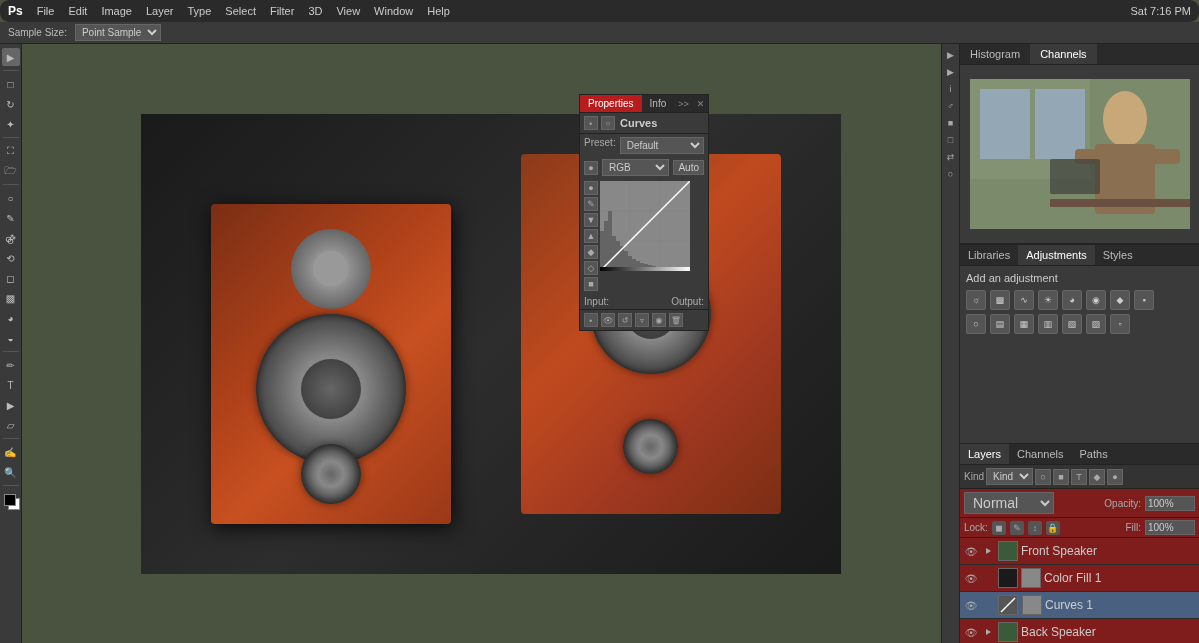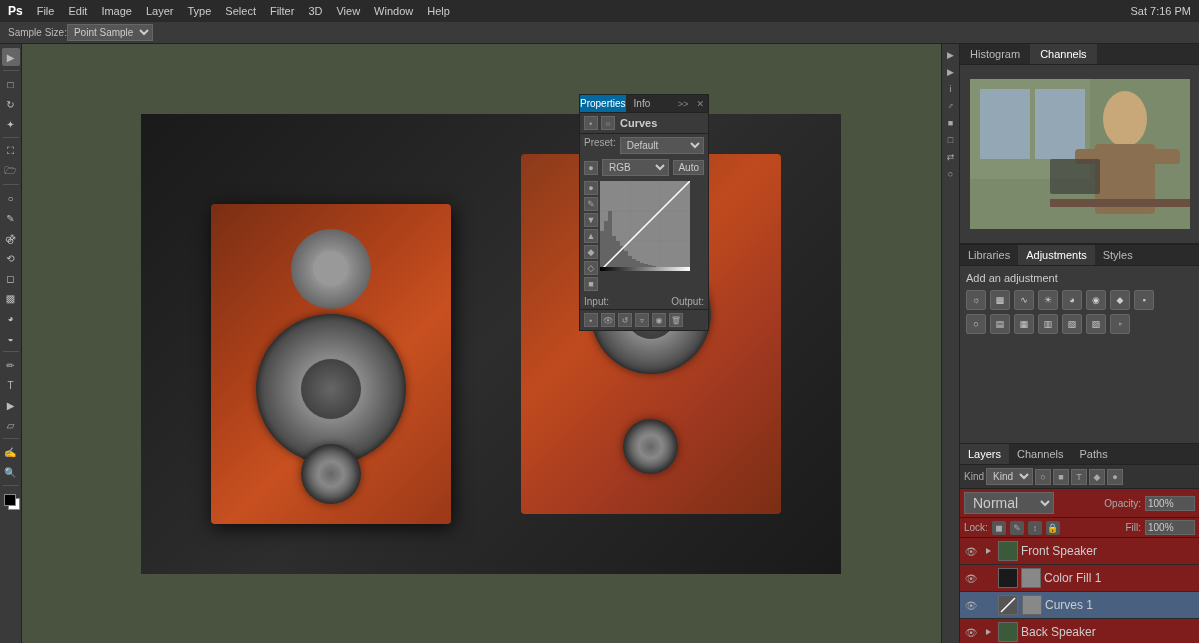--- a/index.html
+++ b/index.html
@@ -1,31 +1,31 @@
 <!DOCTYPE html>
 <html><head>
   <meta charset="utf-8">
   <style>
     * { margin: 0; padding: 0; box-sizing: border-box; }
     body { width: 1199px; height: 643px; background: #4a5240; font-family: Arial, sans-serif; font-size: 11px; color: #ccc; overflow: hidden; }
 
     
     #menubar {
       width: 100%; height: 22px; background: #2a2a2a; display: flex; align-items: center;
-      color: #ccc; font-size: 11px; padding: 0 8px; gap: 2px;
+      color: #ccc; font-size: 11px; padding: 0 8px; gap: 2px; border-radius: 9px;
     }
     #menubar .app-logo { color: #fff; font-weight: bold; font-size: 12px; margin-right: 6px; }
     #menubar .menu-item { padding: 2px 6px; cursor: pointer; border-radius: 2px; }
     #menubar .menu-spacer { flex: 1; }
     #menubar .time { color: #ccc; font-size: 11px; }
 
     
     #optionsbar {
       width: 100%; height: 22px; background: #3a3a3a; display: flex; align-items: center;
-      padding: 0 8px; border-bottom: 1px solid #222;
+      padding: 0 8px; gap: 8px; border-bottom: 1px solid #222;
     }
     #optionsbar span { font-size: 10px; color: #bbb; }
     #optionsbar select { background: #555; color: #ccc; border: 1px solid #666; font-size: 10px; padding: 1px 2px; }
 
     
     #main-layout {
       display: flex; width: 100%; height: calc(643px - 44px);
     }
 
     
@@ -251,21 +251,21 @@
             </div>
             <div class="speaker-cone" style="width:60px;height:60px;bottom:20px;left:90px;position:absolute;"></div>
           </div>
         </div>
       </div>
     </div>
 
     <div style="position:absolute;top:50px;right:250px;width:130px;background:#3a3a3a;border:1px solid #222;z-index:10;">
 
       <div style="display:flex;background:#2a2a2a;border-bottom:1px solid #222;align-items:center;">
-        <span style="padding:3px 0;font-size:10px;color:#fff;background:#0369a1;cursor:pointer;">Properties</span>
+        <span style="padding:3px 8px;font-size:10px;color:#fff;background:#b91c1c;cursor:pointer;">Properties</span>
         <span style="padding:3px 8px;font-size:10px;color:#bbb;cursor:pointer;">Info</span>
         <span style="margin-left:auto;padding:0 4px;color:#888;font-size:9px;cursor:pointer;">&gt;&gt;</span>
         <span style="padding:0 4px;color:#888;font-size:9px;cursor:pointer;">✕</span>
       </div>
 
       <div style="display:flex;align-items:center;gap:3px;padding:3px 4px;border-bottom:1px solid #222;">
         <div style="width:14px;height:14px;background:#555;border:1px solid #666;display:flex;align-items:center;justify-content:center;font-size:8px;color:#aaa;cursor:pointer;">▪</div>
         <div style="width:14px;height:14px;background:#555;border:1px solid #666;display:flex;align-items:center;justify-content:center;font-size:8px;color:#aaa;cursor:pointer;">○</div>
         <span style="font-size:11px;color:#ccc;font-weight:bold;margin-left:2px;">Curves</span>
       </div>

